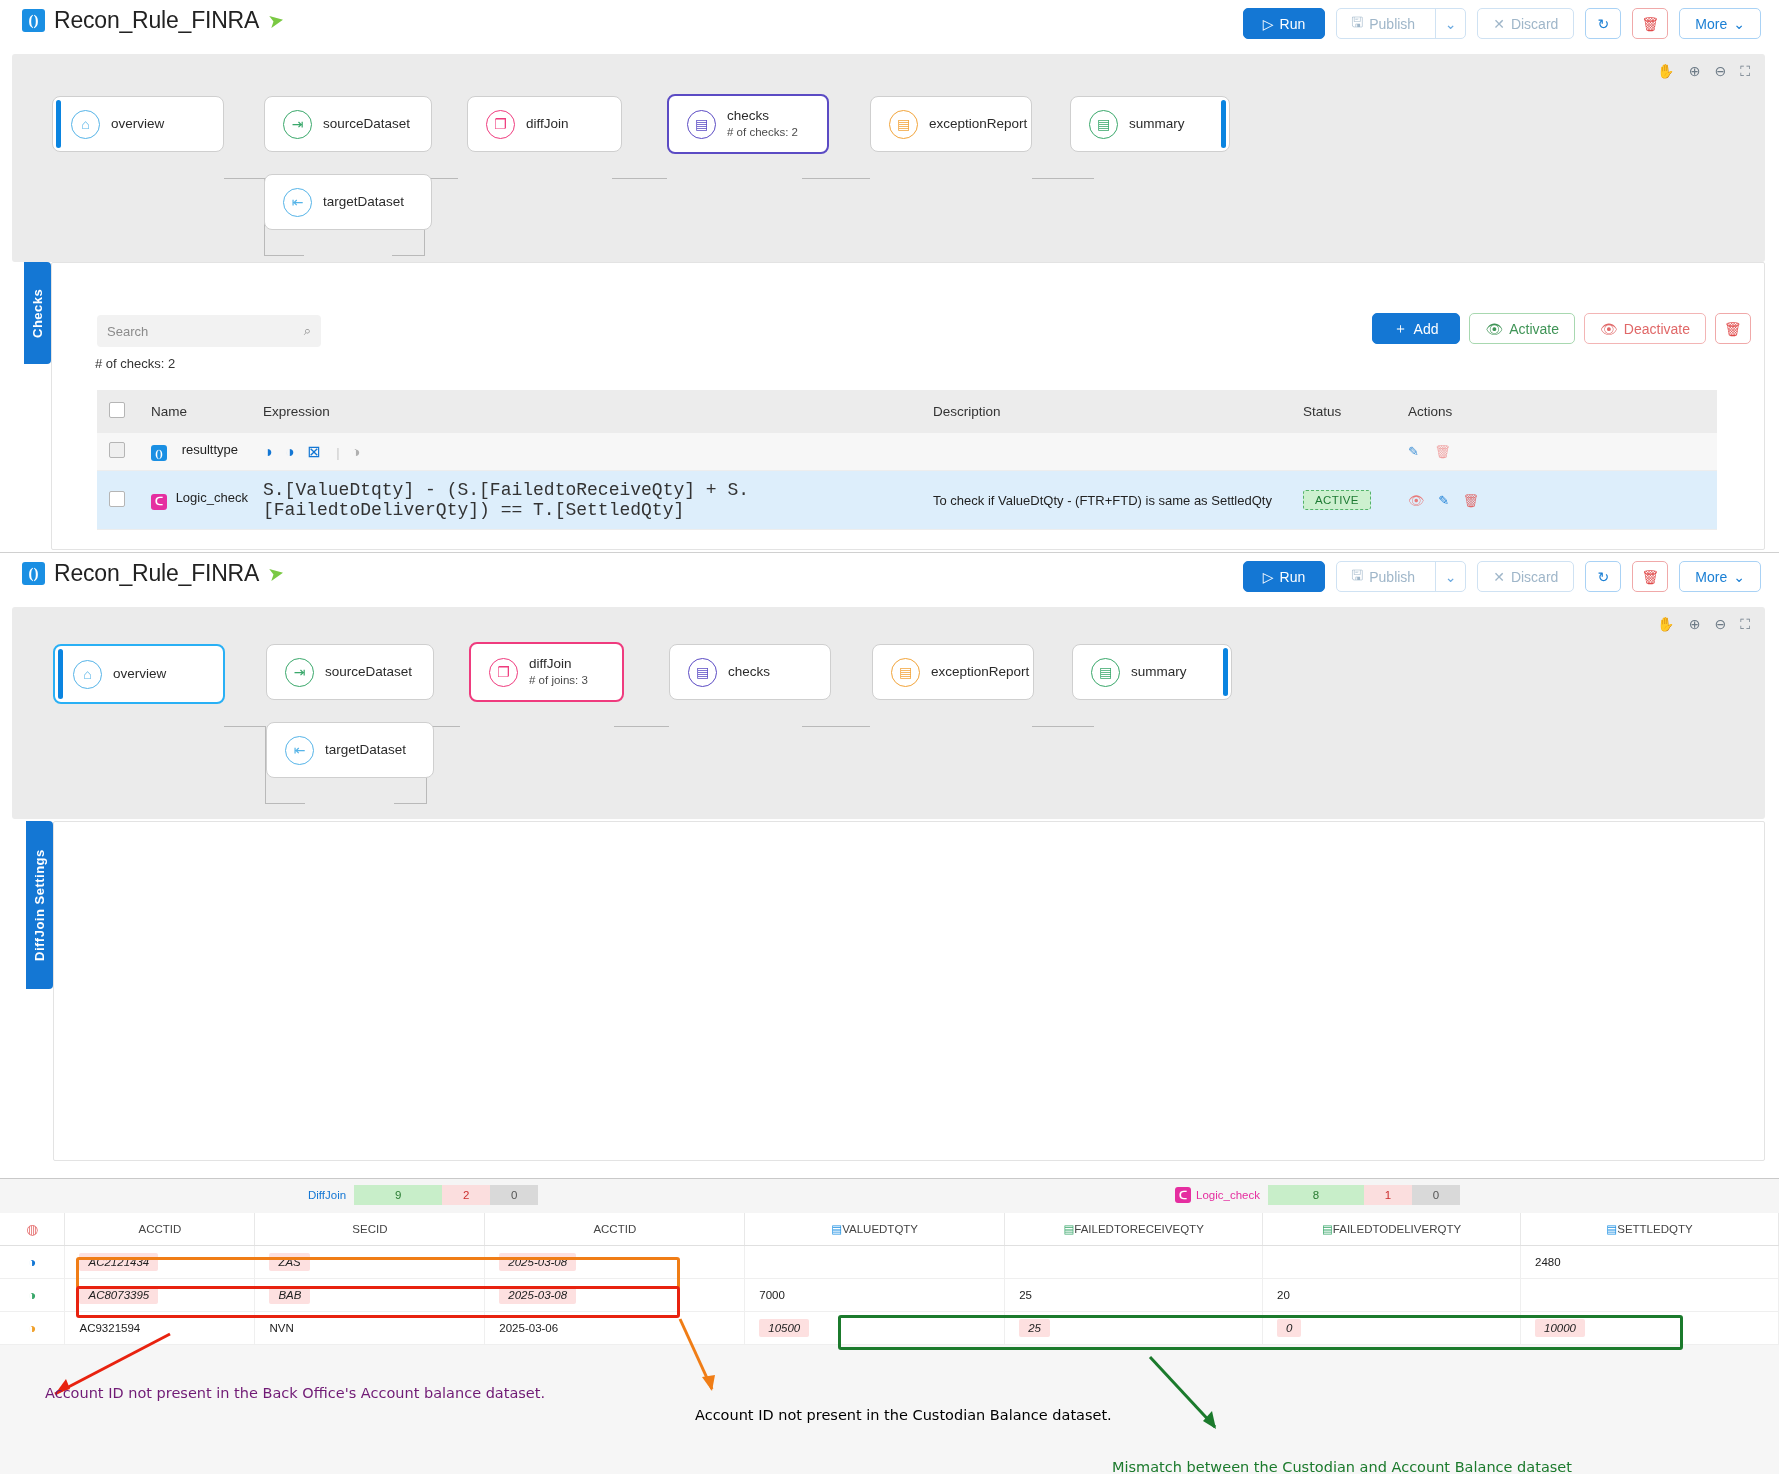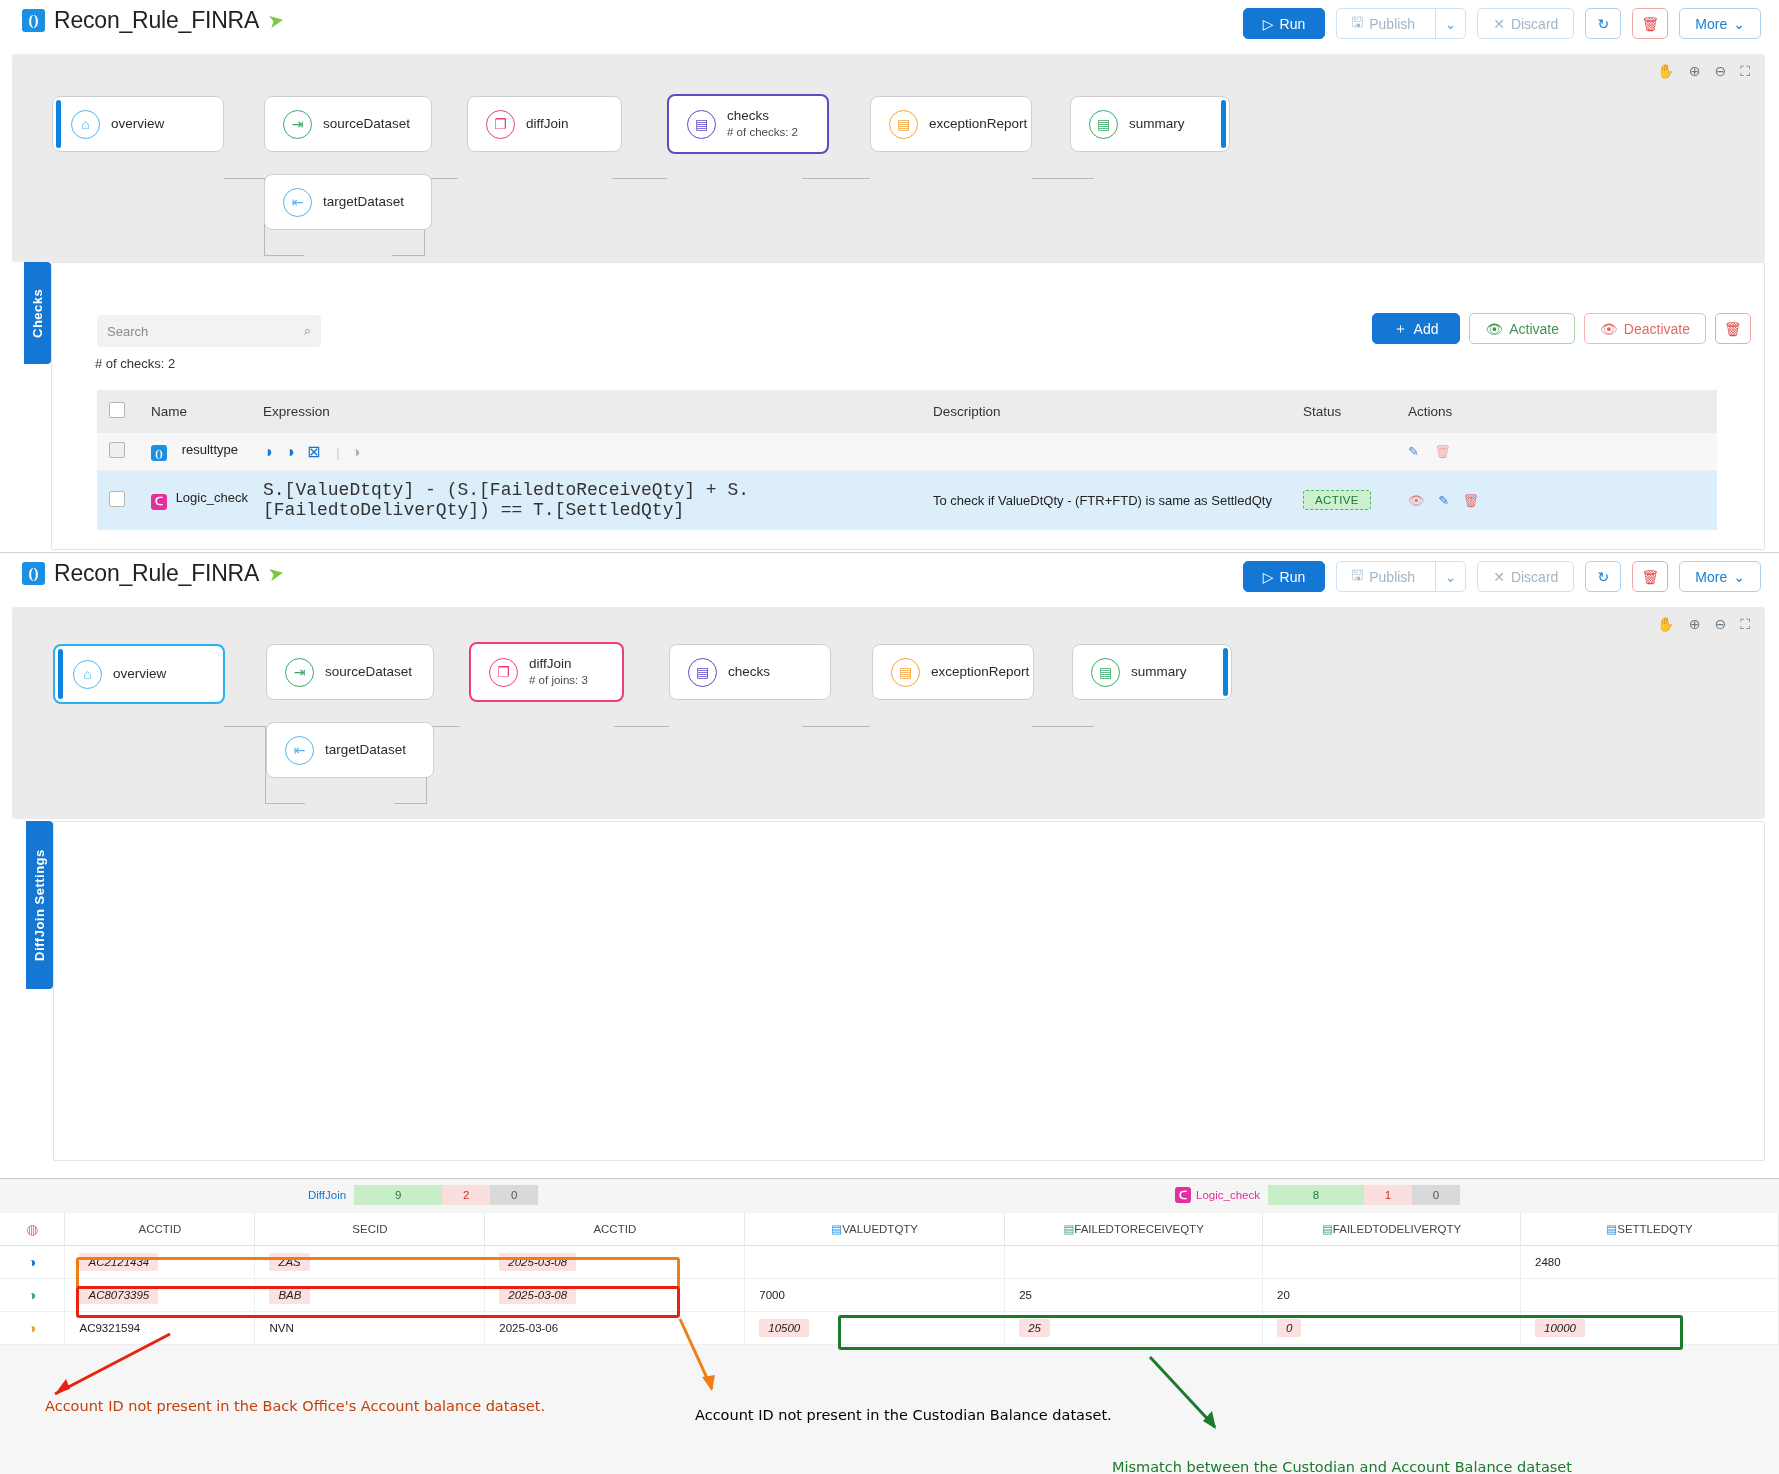--- a/index.html
+++ b/index.html
@@ -527,16 +527,16 @@
 
   <svg width="1779" height="180" style="position:absolute;left:0;top:120px;">
     <line x1="170" y1="35" x2="55" y2="95" stroke="#e8220f" stroke-width="3"></line>
     <polygon points="55,95 70,90 66,80" fill="#e8220f"></polygon>
     <line x1="680" y1="20" x2="712" y2="90" stroke="#f07d16" stroke-width="3"></line>
     <polygon points="712,92 702,78 715,76" fill="#f07d16"></polygon>
     <line x1="1150" y1="58" x2="1215" y2="128" stroke="#1b7a2c" stroke-width="3"></line>
     <polygon points="1216,130 1203,122 1212,112" fill="#1b7a2c"></polygon>
   </svg>
 
-  <div class="ann" style="left:45px;top:219px;color:#c2410c;">Account ID not present in the Back Office's Account balance dataset.</div>
+  <div class="ann" style="left:45px;top:206px;color:#701a75;">Account ID not present in the Back Office's Account balance dataset.</div>
   <div class="ann" style="left:695px;top:228px;color:#000000;">Account ID not present in the Custodian Balance dataset.</div>
   <div class="ann" style="left:1112px;top:280px;color:#1b7a2c;">Mismatch between the Custodian and Account Balance dataset</div>
 </div>
 
 </body></html>

